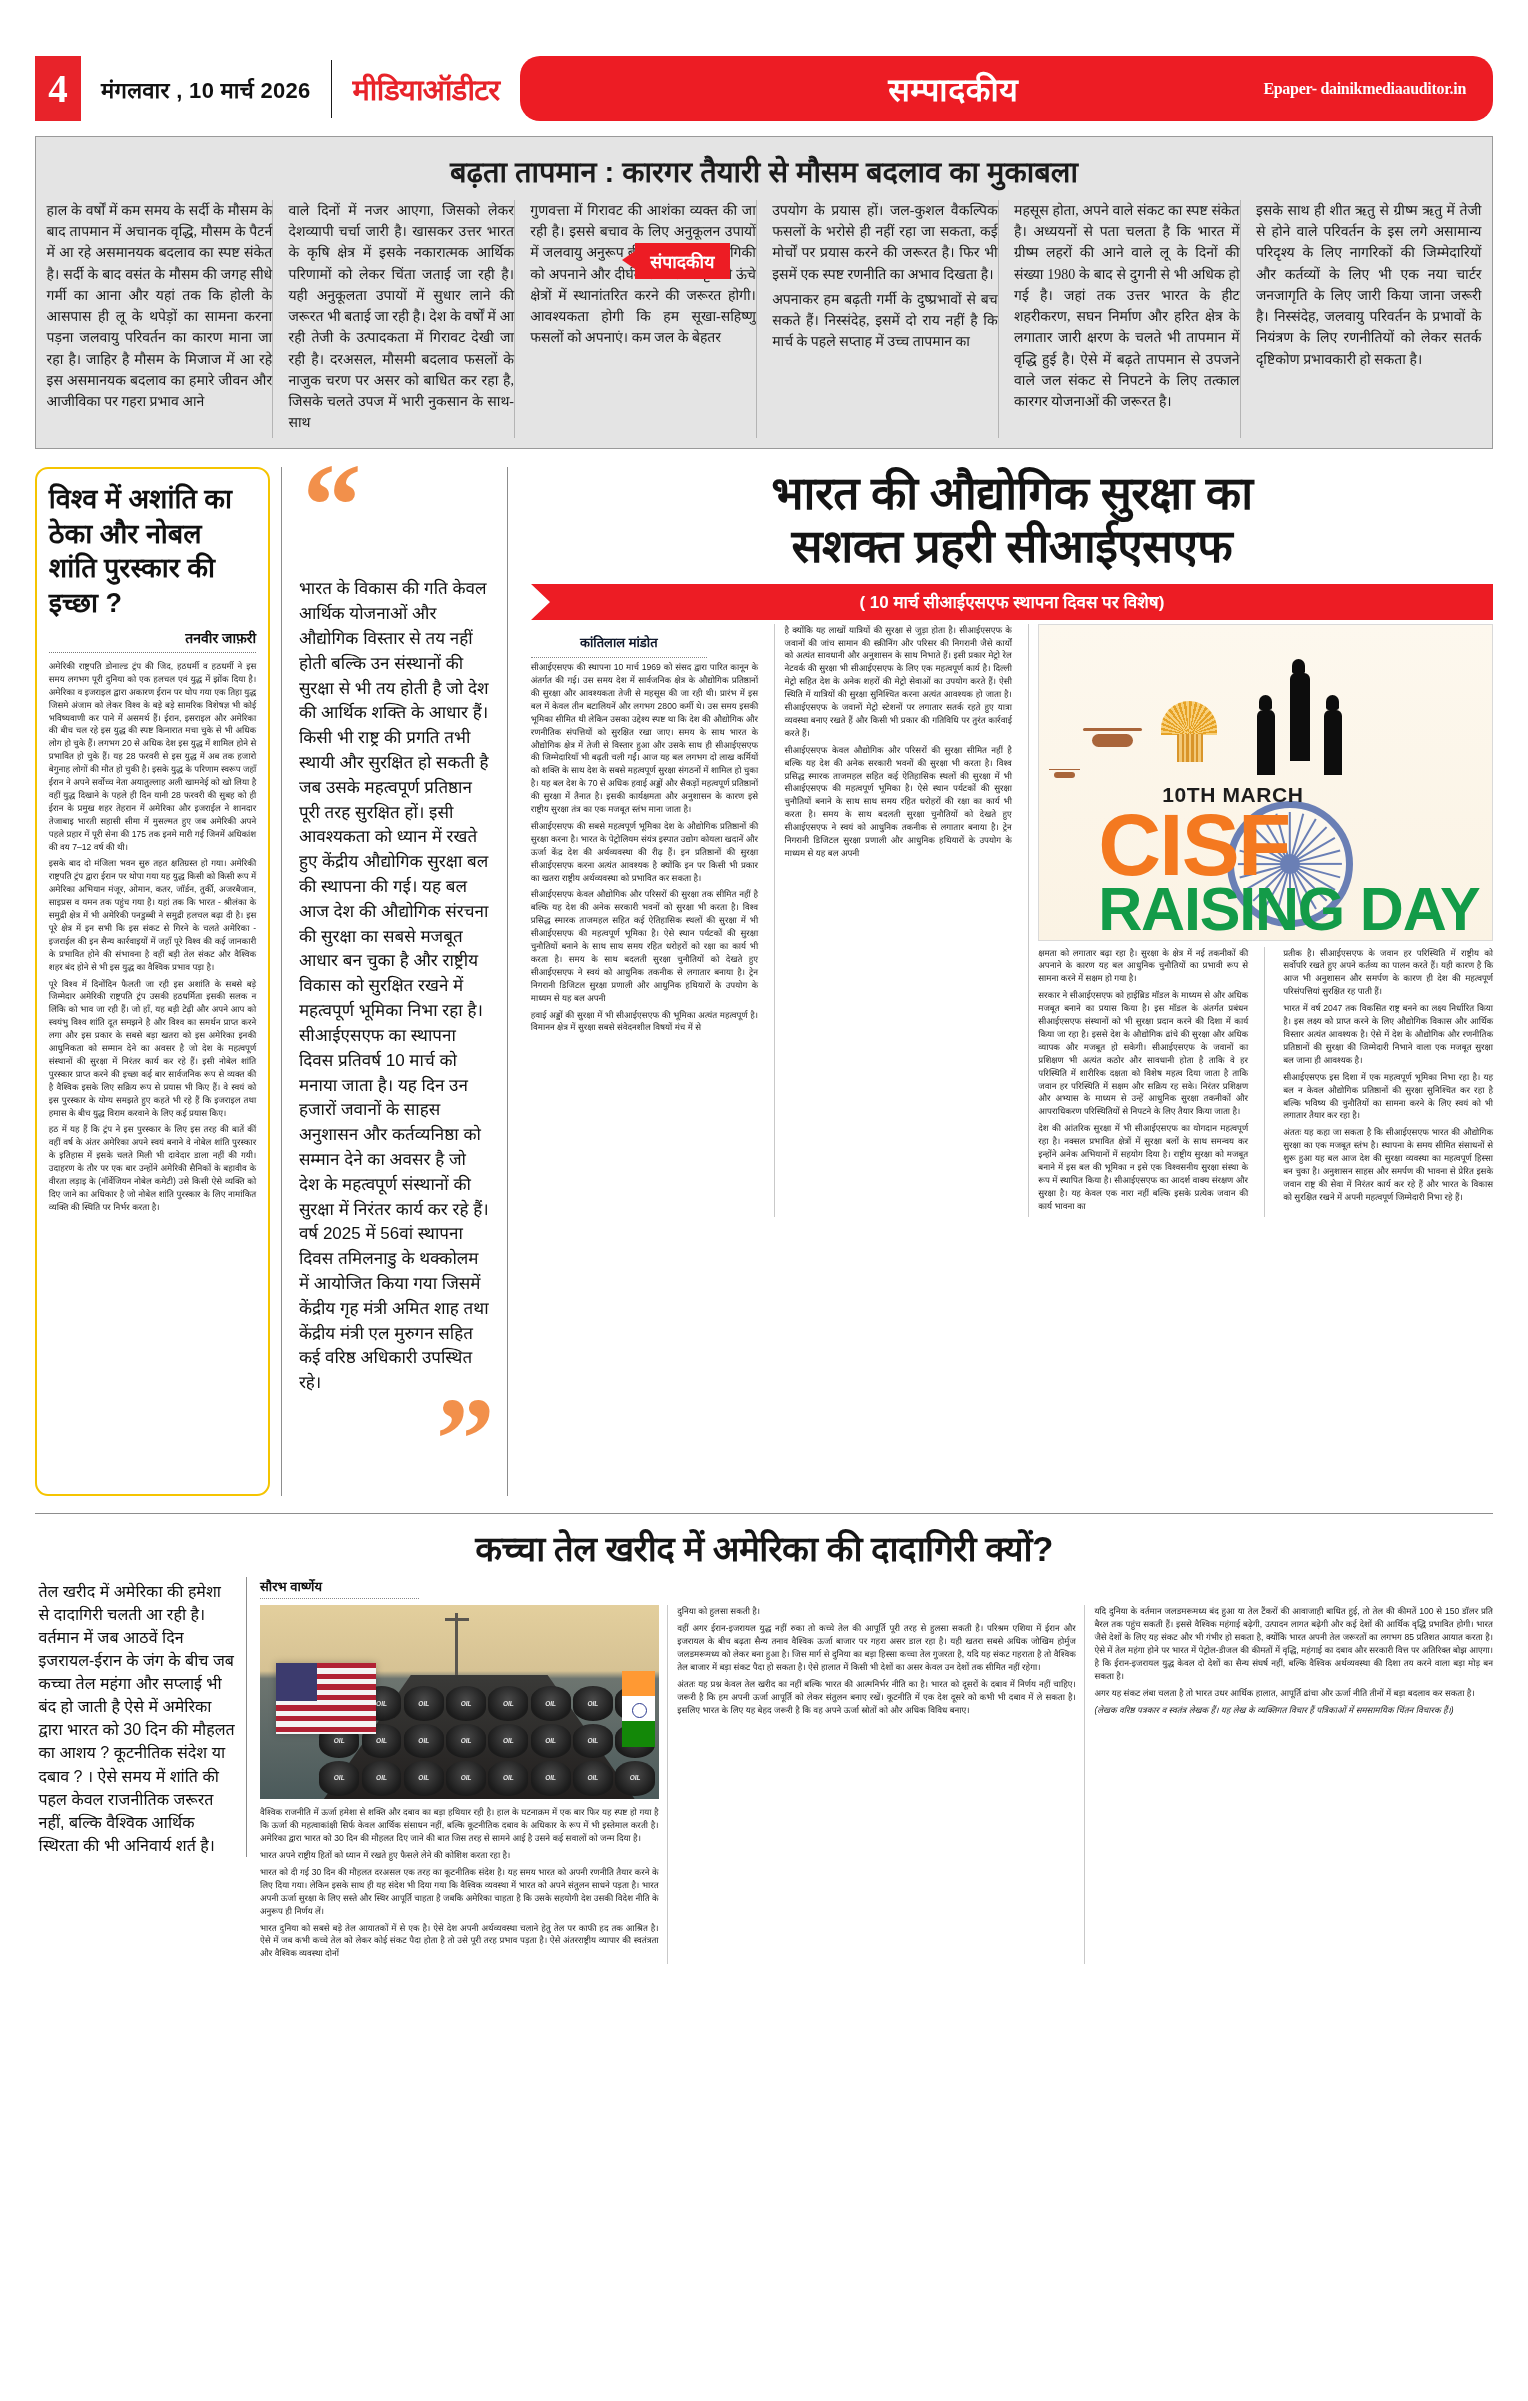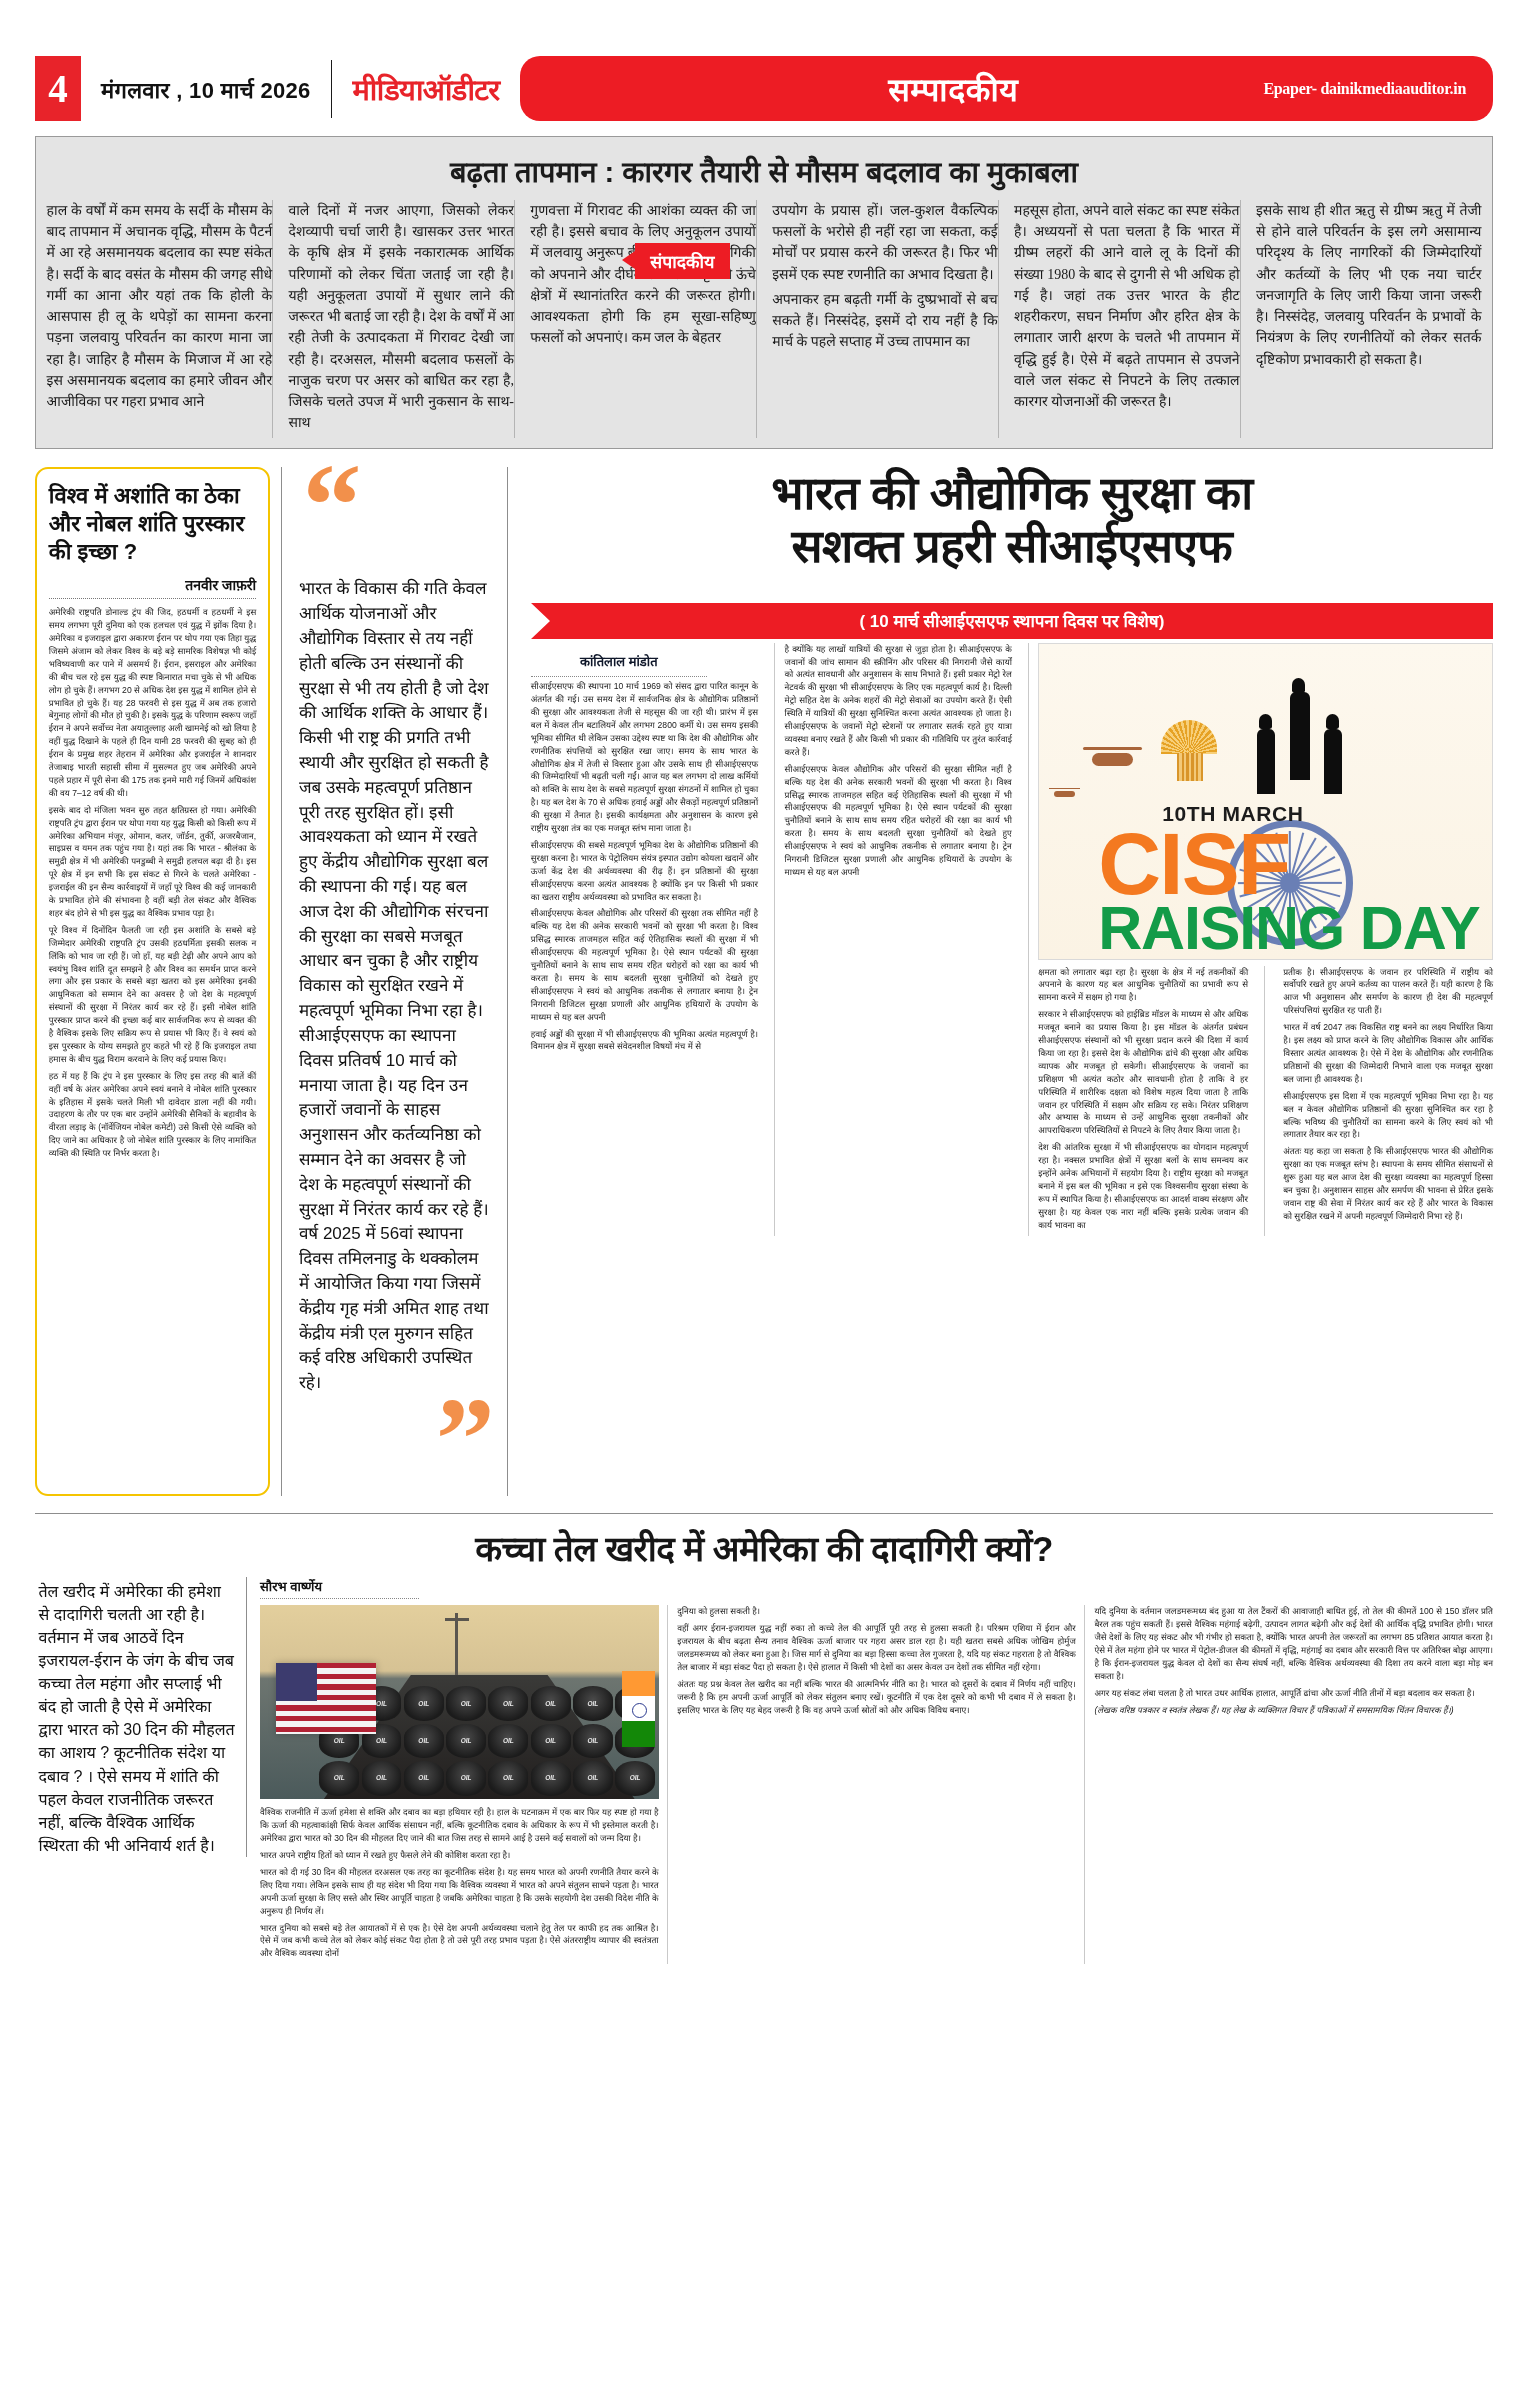--- a/index.html
+++ b/index.html
@@ -159,21 +159,21 @@
   
   .yellow-box {
     width: 235px;
     border: 2.9px solid #f5c400;
     border-radius: 13px;
     padding: 13px 11.8px 11.8px 11.8px;
     background: #fff;
     flex-shrink: 0;
   }
   .yellow-box h2 {
-    font-size: 22px;
+    font-size: 27px;
     line-height: 1.28;
     font-weight: bold;
     color: #111;
     margin-bottom: 8.2px;
   }
   .yellow-byline {
     text-align: right;
     font-size: 14px;
     font-weight: bold;
     color: #111;
@@ -228,21 +228,21 @@
   .cisf-col { flex: 1; padding-left: 11.8px; }
   .cisf-title {
     text-align: center;
     font-size: 46px;
     line-height: 1.16;
     font-weight: bold;
     color: #141414;
     letter-spacing: -0.6px;
   }
   .cisf-ribbon {
-    margin: 29px auto 0 auto;
+    margin: 10px auto 0 auto;
     background: #ed1c24;
     color: #fff;
     font-size: 17px;
     font-weight: bold;
     text-align: center;
     padding: 5.9px 0 7.6px 0;
     width: 100%;
     position: relative;
     clip-path: polygon(0 0, 100% 0, 100% 100%, 0 100%, 2% 50%);
   }

